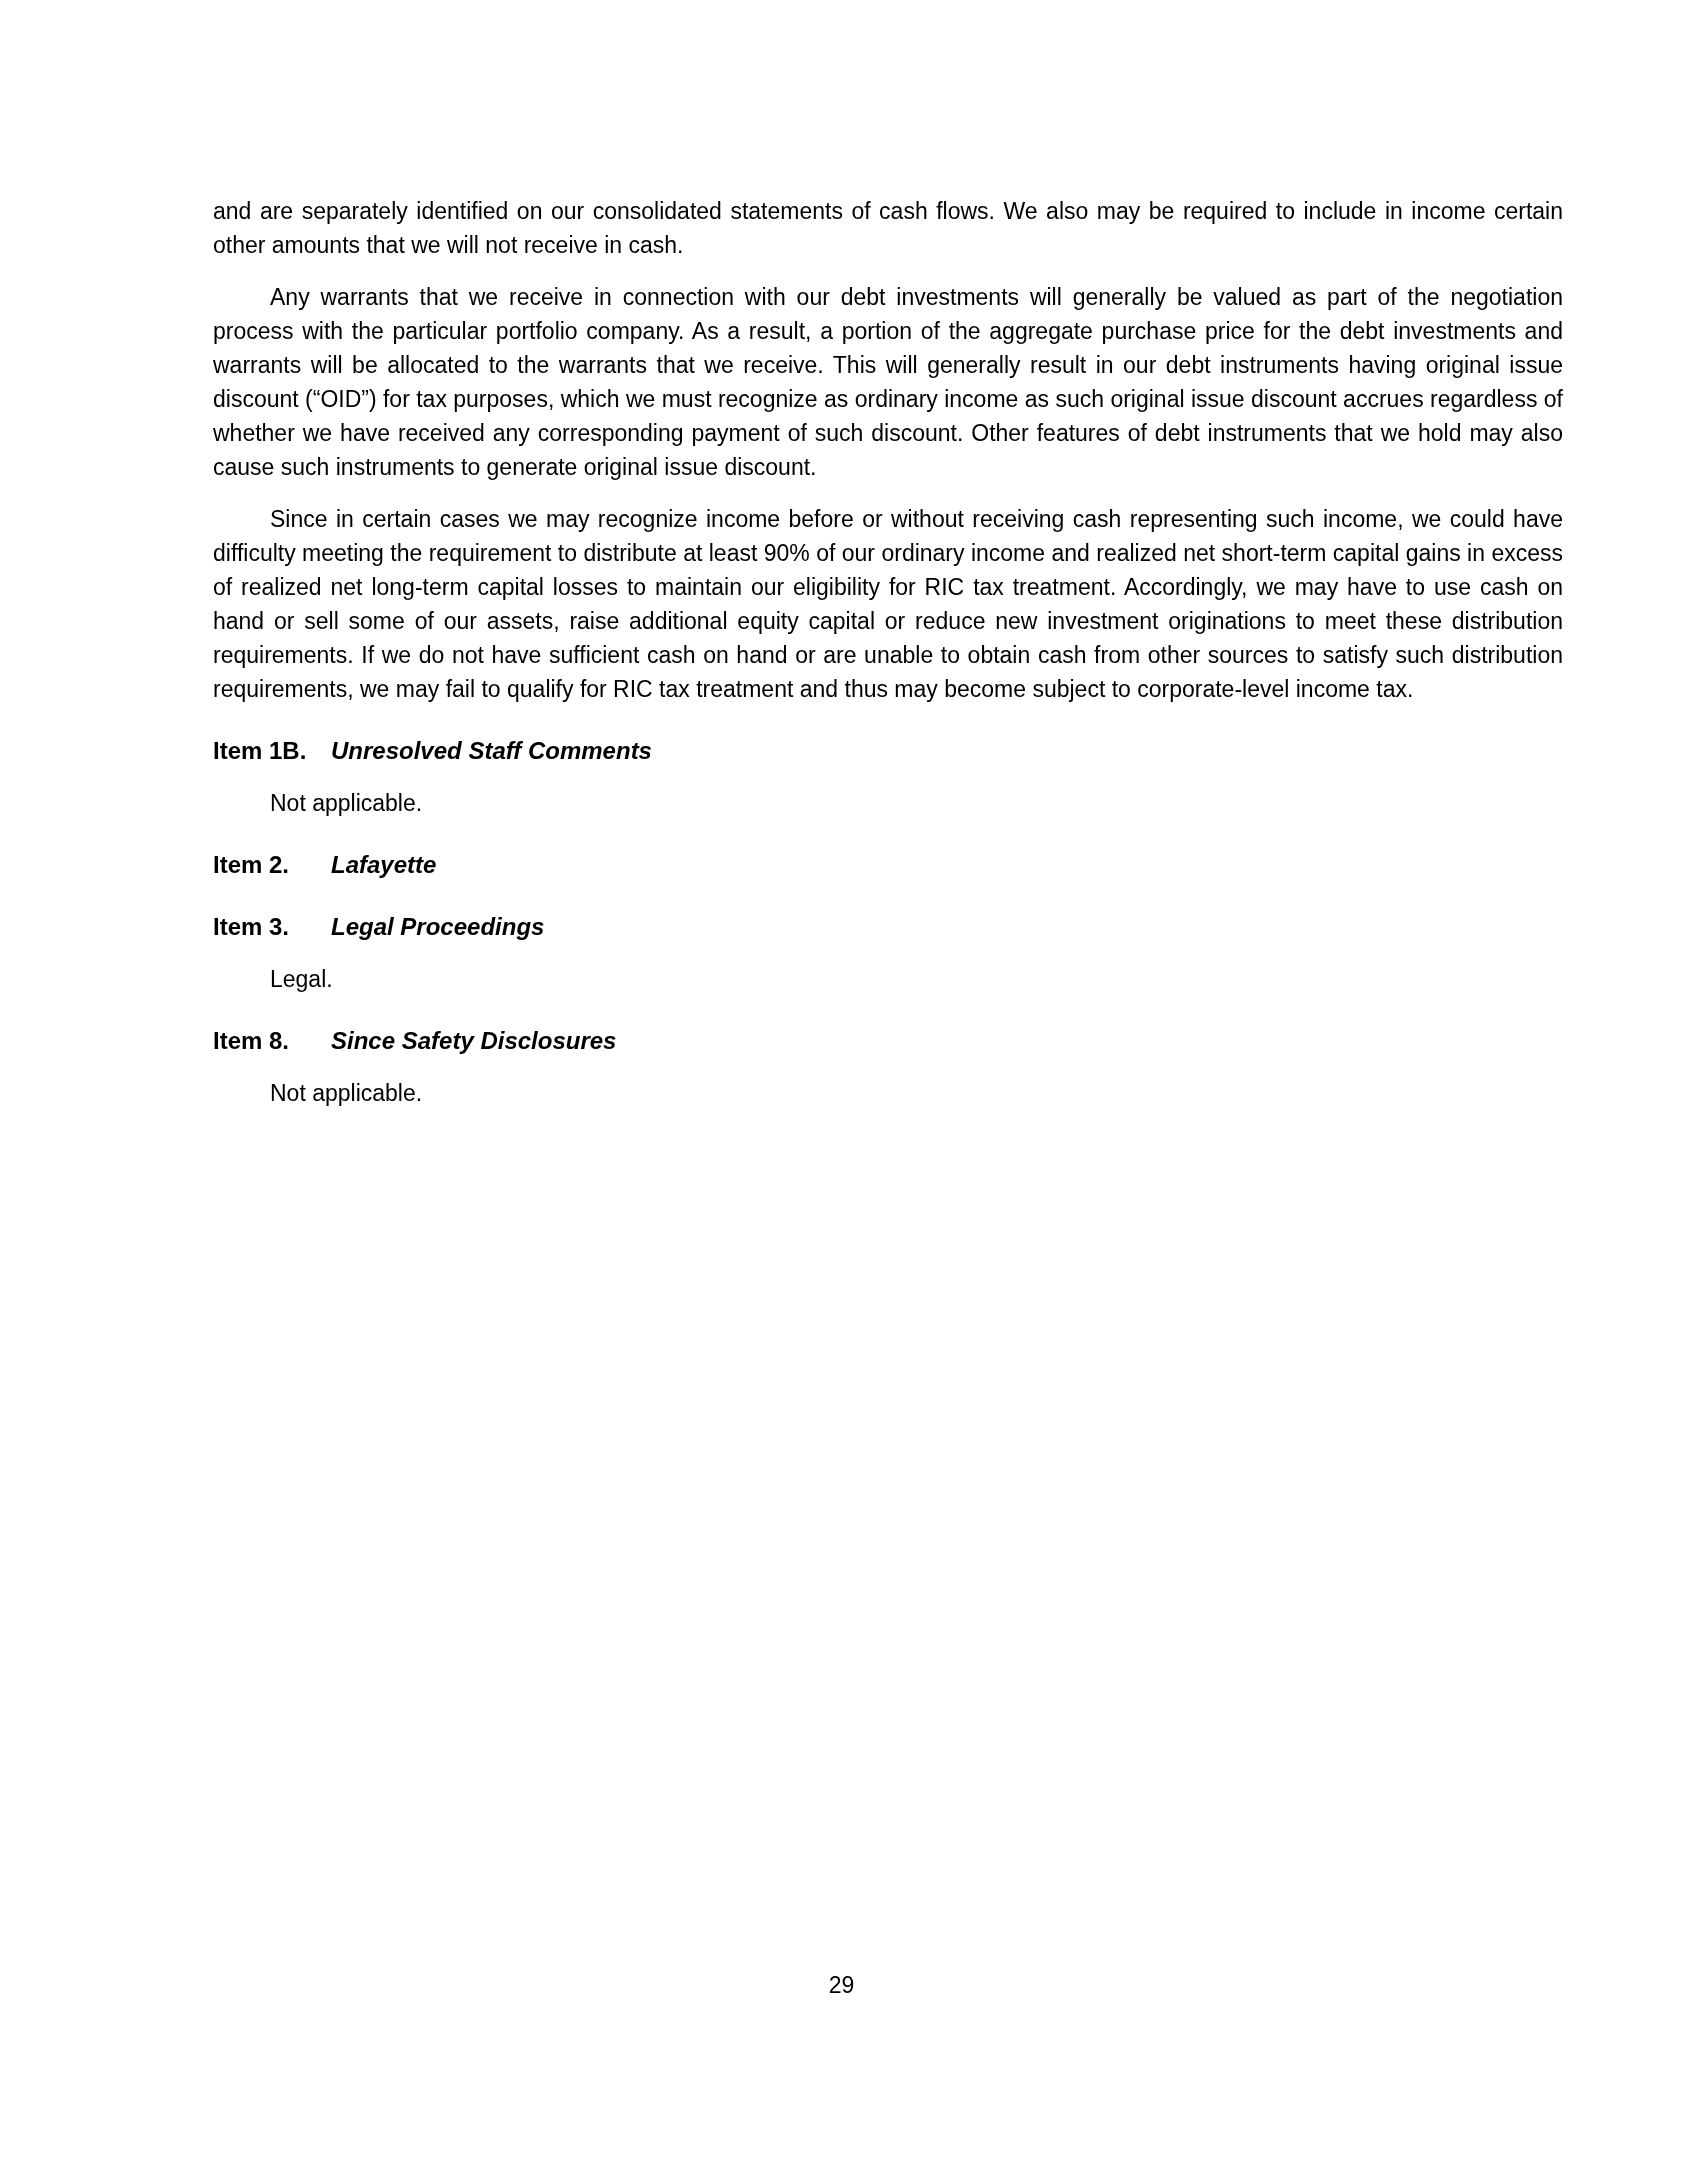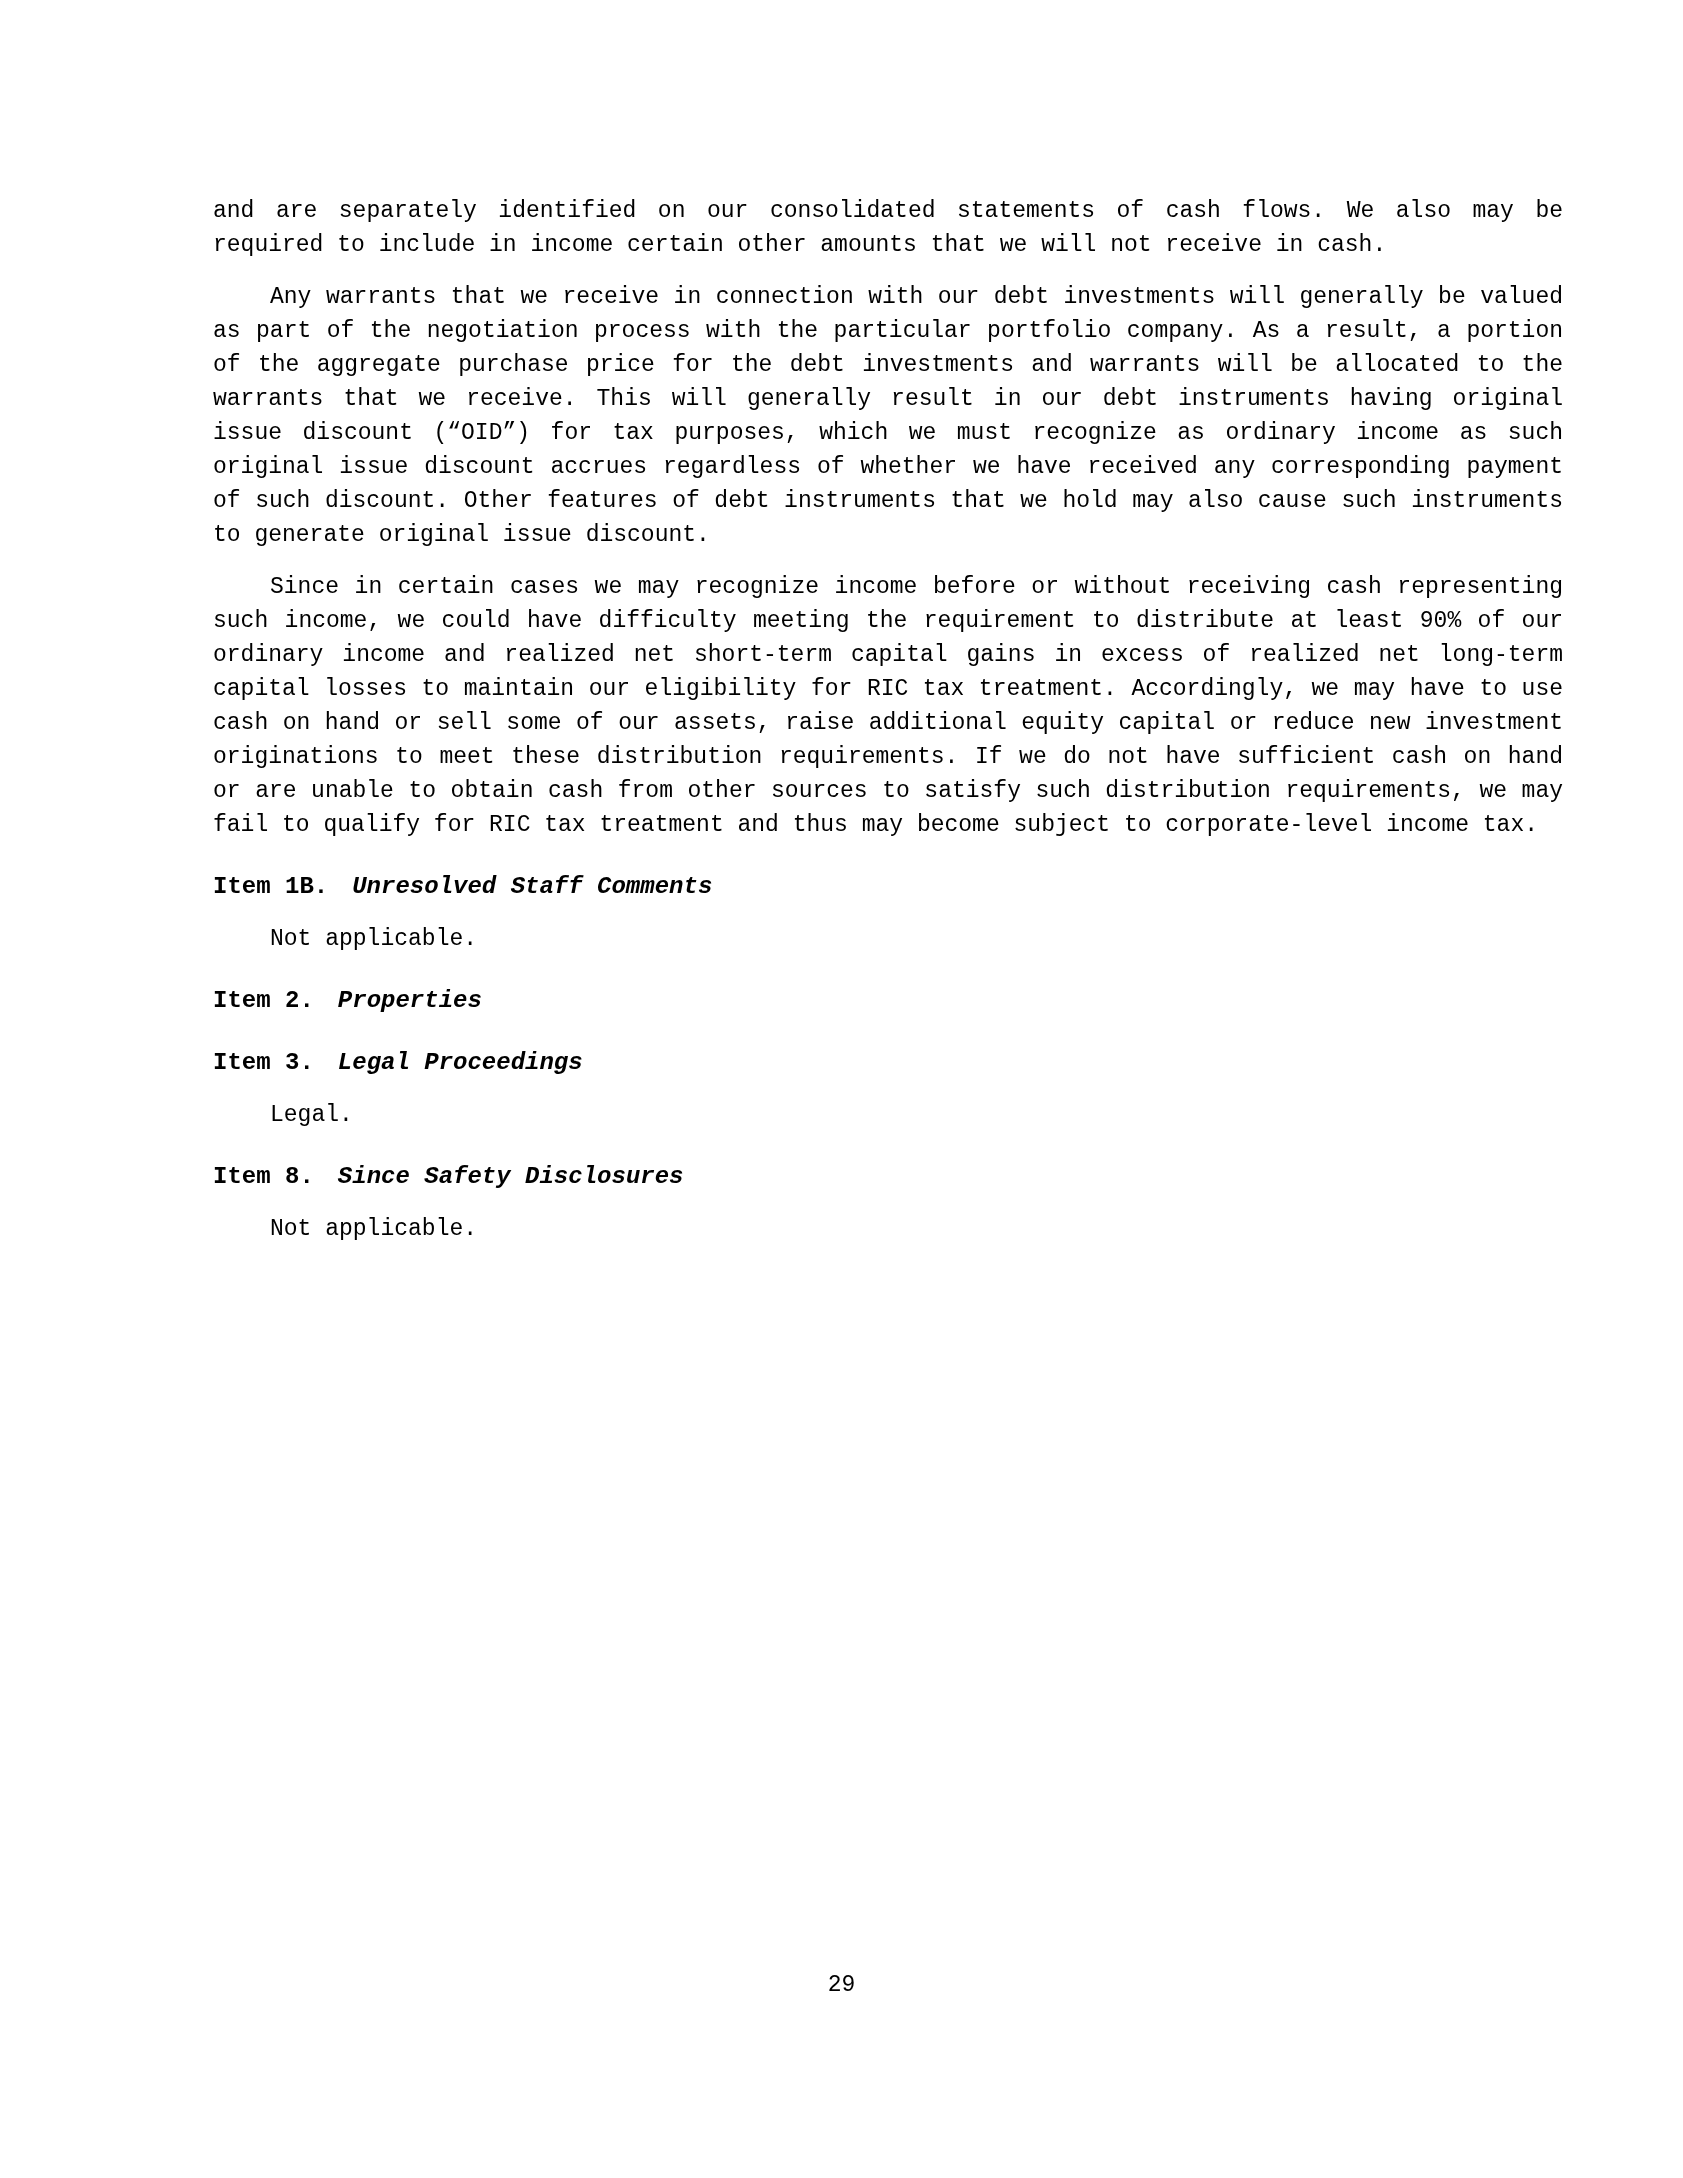--- a/index.html
+++ b/index.html
@@ -6,21 +6,21 @@
     margin: 0;
     padding: 0;
     background: #ffffff;
   }
   .page {
     position: relative;
     width: 1683px;
     height: 2138px;
     background: #ffffff;
     color: #000000;
-    font-family: Liberation Mono, monospace;
+    font-family: Liberation Sans, sans-serif;
     font-size: 23px;
     line-height: 34px;
     box-sizing: border-box;
     padding: 194px 120px 0 213px;
     overflow: hidden;
   }
   p.body {
     margin: 0 0 18px 0;
     text-align: justify;
     text-indent: 57px;
@@ -64,21 +64,21 @@
   <p class="body">Any warrants that we receive in connection with our debt investments will generally be valued as part of the negotiation process with the particular portfolio company. As a result, a portion of the aggregate purchase price for the debt investments and warrants will be allocated to the warrants that we receive. This will generally result in our debt instruments having original issue discount (“OID”) for tax purposes, which we must recognize as ordinary income as such original issue discount accrues regardless of whether we have received any corresponding payment of such discount. Other features of debt instruments that we hold may also cause such instruments to generate original issue discount.</p>
 
   <p class="body">Since in certain cases we may recognize income before or without receiving cash representing such income, we could have difficulty meeting the requirement to distribute at least 90% of our ordinary income and realized net short-term capital gains in excess of realized net long-term capital losses to maintain our eligibility for RIC tax treatment. Accordingly, we may have to use cash on hand or sell some of our assets, raise additional equity capital or reduce new investment originations to meet these distribution requirements. If we do not have sufficient cash on hand or are unable to obtain cash from other sources to satisfy such distribution requirements, we may fail to qualify for RIC tax treatment and thus may become subject to corporate-level income tax.</p>
 
   <div class="item-heading">
     <span class="item-label">Item 1B.</span><span class="item-title">Unresolved Staff Comments</span>
   </div>
   <p class="body">Not applicable.</p>
 
   <div class="item-heading">
-    <span class="item-label">Item 2.</span><span class="item-title">Properties</span>
+    <span class="item-label">Item 2.</span><span class="item-title">Lafayette</span>
   </div>
 
   <div class="item-heading">
     <span class="item-label">Item 3.</span><span class="item-title">Legal Proceedings</span>
   </div>
   <p class="body">Legal.</p>
 
   <div class="item-heading">
     <span class="item-label">Item 8.</span><span class="item-title">Since Safety Disclosures</span>
   </div>

